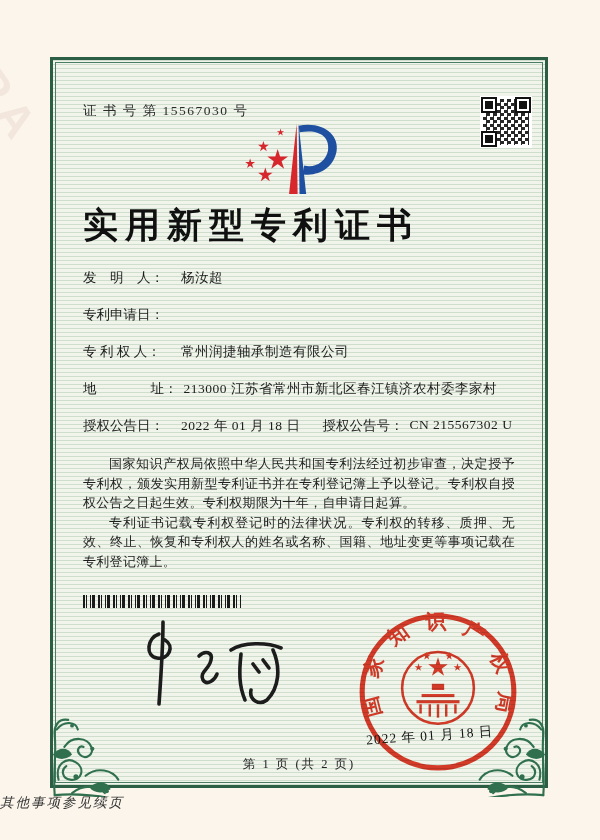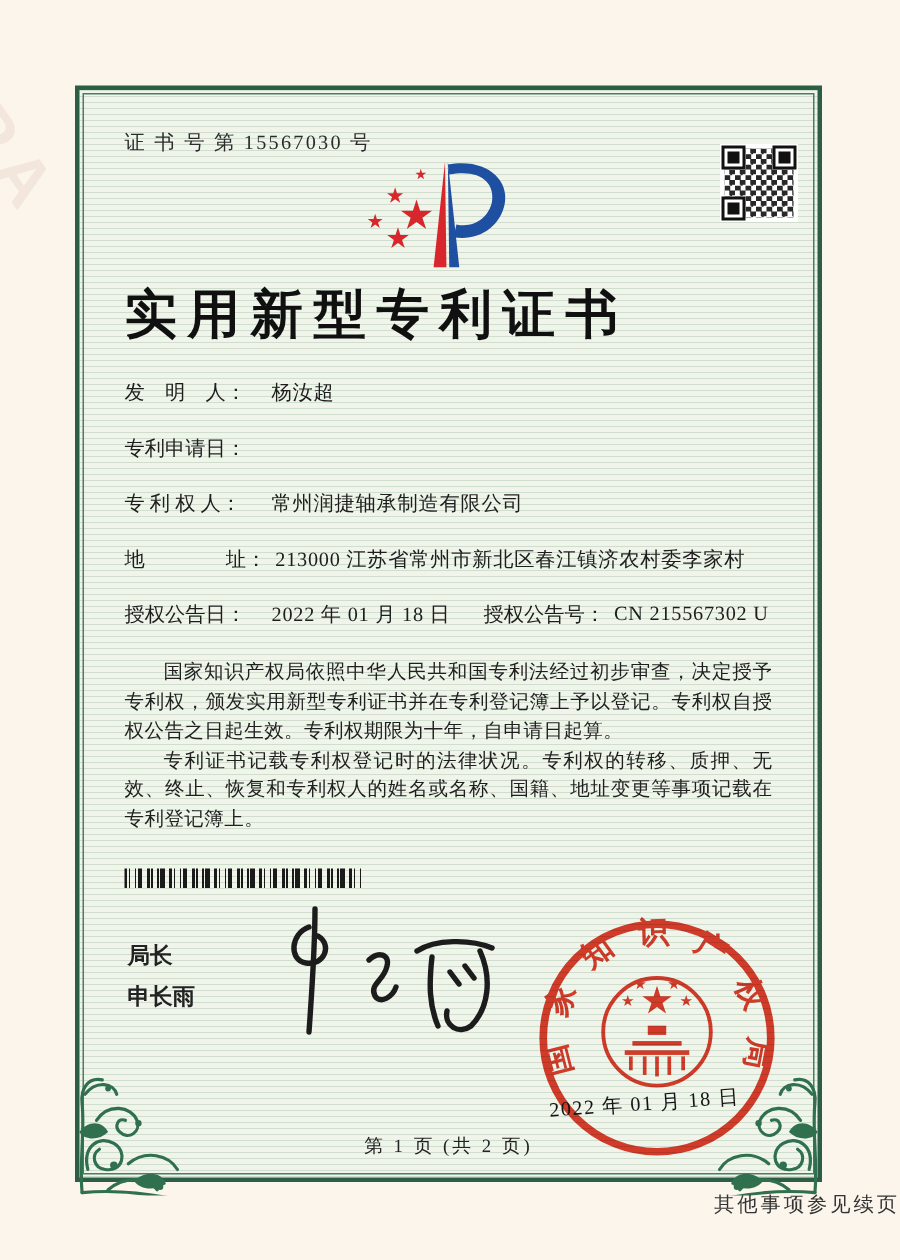--- a/index.html
+++ b/index.html
@@ -9,21 +9,21 @@
   .wm{position:absolute;font-family:"Liberation Sans","DejaVu Sans",sans-serif;font-weight:700;
       font-size:46px;letter-spacing:11px;color:rgba(197,150,138,0.15);
       transform:rotate(55deg);transform-origin:left top;white-space:nowrap;z-index:1;}
   .wm1{left:-58px;top:-34px}.wm2{left:158px;top:88px}.wm3{left:358px;top:232px}
   .wm4{left:88px;top:498px}.wm5{left:430px;top:560px;color:rgba(197,150,138,0.10)}
   
   .frame{position:absolute;left:50px;top:57px;width:498px;height:731px;box-sizing:border-box;
          border:3px solid #2c5e46;z-index:2;
          background:repeating-linear-gradient(180deg,rgba(124,164,130,.28) 0 1px,rgba(0,0,0,0) 1px 4px),#f0f4ea;}
   .frame::before{content:"";position:absolute;inset:2px;border:1px solid #4a7d63;pointer-events:none;}
-  .inner{position:relative;height:100%;box-sizing:border-box;padding:26px 30px 0;z-index:3;}
+  .inner{position:relative;height:100%;box-sizing:border-box;padding:42px 30px 0;z-index:3;}
   .cert-no{font-size:13.5px;letter-spacing:1.5px;color:#2b2b2b;}
   
   .logo-row{position:relative;height:76px;margin-top:0px;}
   .logo{position:absolute;left:50%;transform:translateX(-56%);width:118px;height:76px;}
   .qr{position:absolute;right:-16px;top:8px;width:52px;height:52px;background:#fff;}
   .qr .mods{position:absolute;inset:3px;background:repeating-conic-gradient(#151515 0% 25%,rgba(0,0,0,0) 0% 50%);
             background-size:7px 7px;opacity:.92;}
   .finder{position:absolute;width:12px;height:12px;border:2px solid #111;background:#fff;}
   .finder::after{content:"";position:absolute;inset:2px;background:#111;}
   .finder.tl{left:1px;top:1px}.finder.tr{right:1px;top:1px}.finder.bl{left:1px;bottom:1px}
@@ -52,22 +52,22 @@
            font-size:12.5px;letter-spacing:2px;color:#222;}
   
   .corner{position:absolute;width:106px;height:106px;z-index:4;pointer-events:none;}
   .corner.bl{left:-6px;bottom:-12px;}
   .corner.br{right:-6px;bottom:-12px;transform:scaleX(-1);}
   
   .seal{position:absolute;left:356px;top:610px;width:164px;height:164px;z-index:5;
         opacity:.92;mix-blend-mode:multiply;}
   .seal-date{position:absolute;left:366px;top:727px;z-index:6;font-size:13.5px;
              letter-spacing:1px;color:#141414;transform:rotate(-4deg);}
-  .footer-note{position:absolute;left:0;right:0;top:794px;text-align:right;z-index:2;
-               font-size:13.5px;letter-spacing:2px;color:#333;}
+  .footer-note{position:absolute;left:0;right:0;top:794px;text-align:left;z-index:2;
+               font-size:13.5px;font-style:italic;letter-spacing:2px;color:#333;}
 </style>
 </head>
 <body>
 
 <div class="page">
 
   <span class="wm wm1">CNIPA</span>
   <span class="wm wm2">CNIPA</span>
   <span class="wm wm3">CNIPA</span>
   <span class="wm wm4">CNIPA</span>
@@ -169,24 +169,20 @@
       </div>
 
       <div class="paras">
         <p>国家知识产权局依照中华人民共和国专利法经过初步审查，决定授予专利权，颁发实用新型专利证书并在专利登记簿上予以登记。专利权自授权公告之日起生效。专利权期限为十年，自申请日起算。</p>
         <p>专利证书记载专利权登记时的法律状况。专利权的转移、质押、无效、终止、恢复和专利权人的姓名或名称、国籍、地址变更等事项记载在专利登记簿上。</p>
       </div>
 
       <div class="barcode"></div>
 
       <div class="sig-row">
-        <div class="sig-left">
-          <div>局长</div>
-          <div>申长雨</div>
-        </div>
         <svg class="sig-svg" width="180" height="96" viewBox="0 0 180 96">
           <g fill="none" stroke="#1c1c1c" stroke-width="3.6" stroke-linecap="round">
             <path d="M40,18 C28,22 26,40 38,42 C50,44 56,30 46,24"></path>
             <path d="M44,6 C44,30 42,60 40,88"></path>
             <path d="M80,40 C86,34 94,36 92,44 C90,54 80,56 84,64 C88,70 96,64 98,58"></path>
             <path d="M112,34 C124,26 148,26 162,32"></path>
             <path d="M122,38 C120,56 120,70 126,84"></path>
             <path d="M154,34 C162,52 160,72 148,84 C140,90 130,84 132,74"></path>
             <path d="M134,48 L140,56"></path>
             <path d="M144,44 L150,52"></path>

